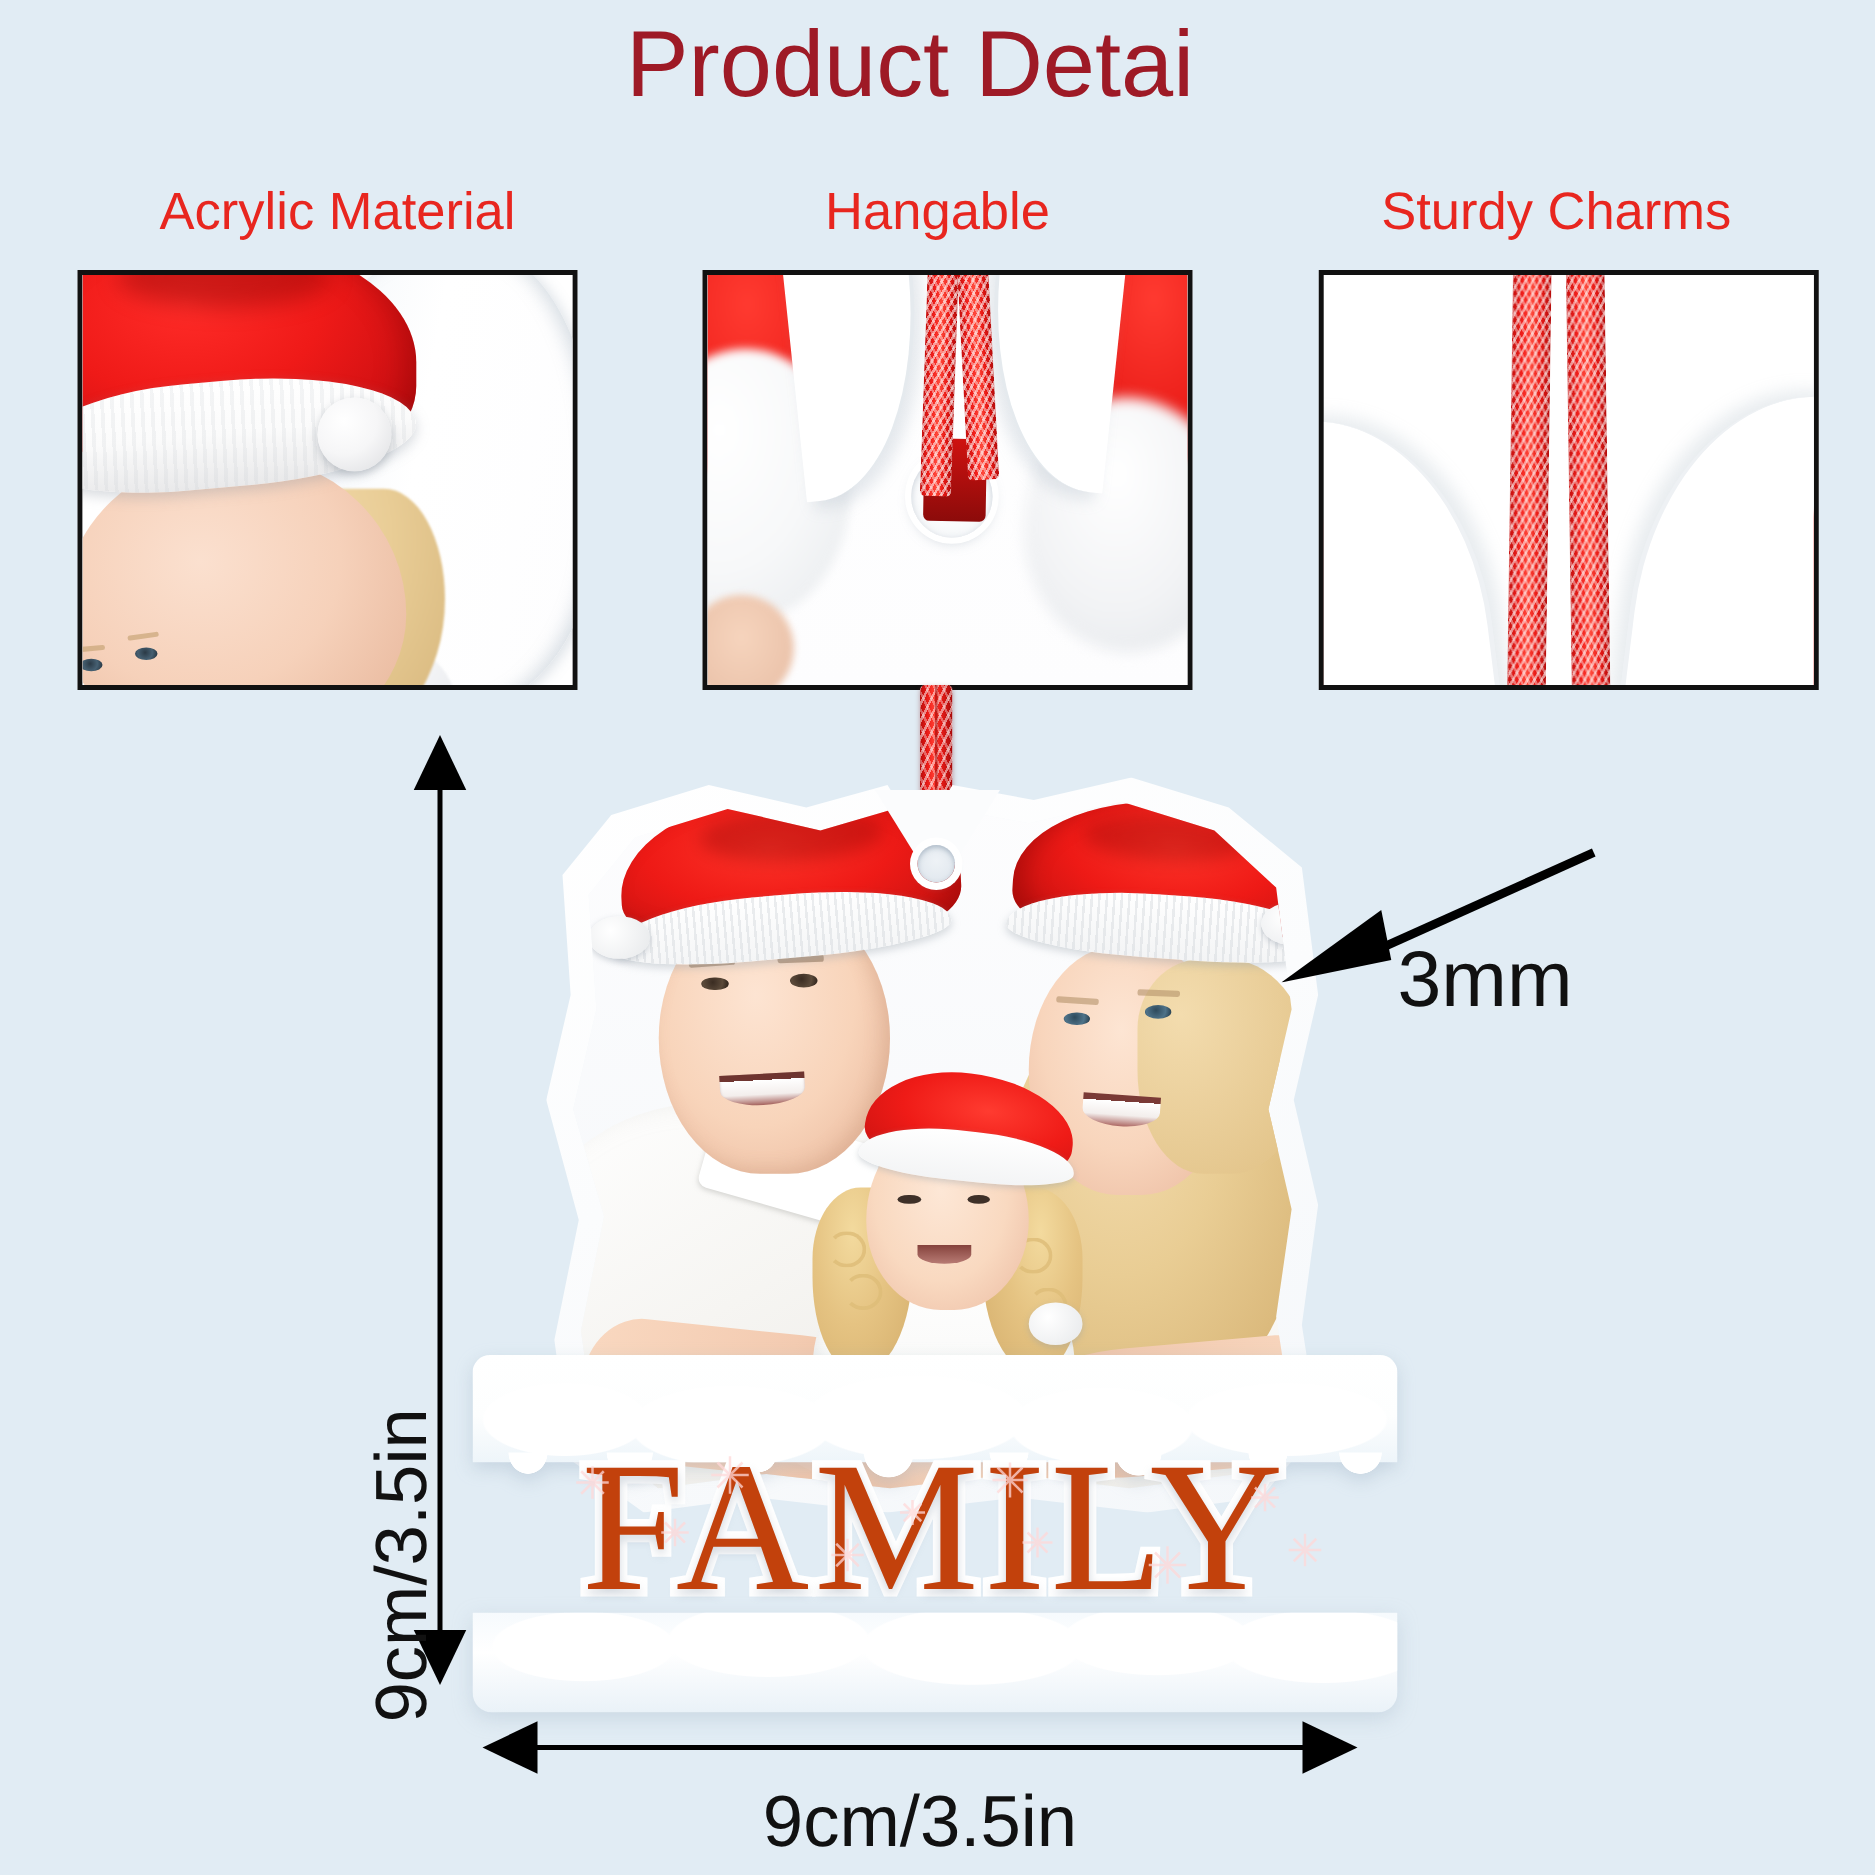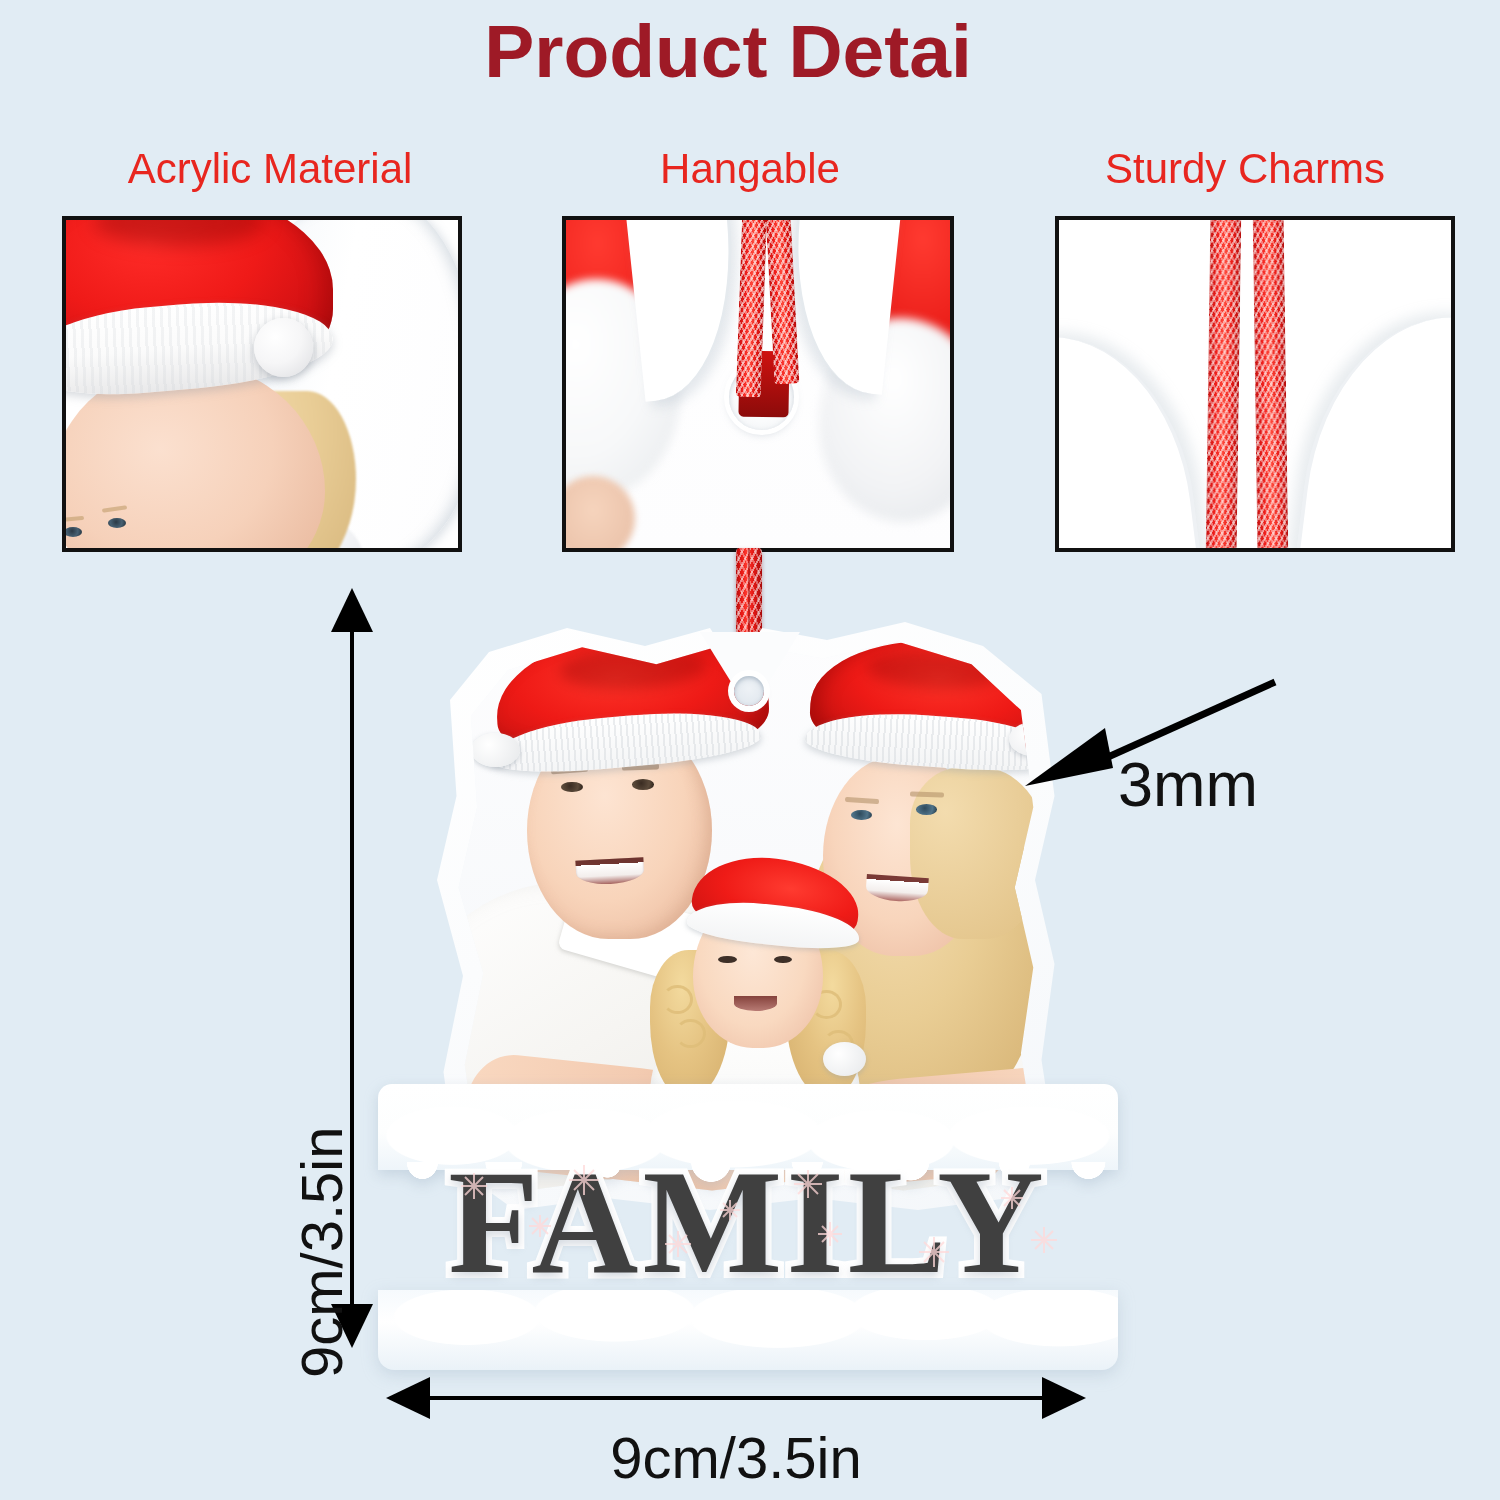--- a/index.html
+++ b/index.html
@@ -9,21 +9,21 @@
     font-family:"Liberation Sans", sans-serif;
     overflow:hidden;
     position:relative;
   }
   #stage{position:relative;width:1500px;height:1500px;overflow:hidden;}
 
   
   .page-title{
     position:absolute;left:0;top:14px;width:1456px;
     text-align:center;
-    font-size:75px;font-weight:bold;
+    font-size:75px;font-weight:normal;
     color:#9e1a26;
     letter-spacing:0px;
     line-height:1;
   }
 
   
   .feat-title{
     position:absolute;
     font-size:42px;font-weight:normal;
     color:#e8261f;
@@ -495,25 +495,25 @@
       radial-gradient(ellipse 108px 40px at 92% 34%, #ffffff 0 72%, rgba(255,255,255,0) 74%),
       linear-gradient(#f6fafd 0%,#ffffff 40%,#eaf2f8 100%);
     filter:drop-shadow(0 5px 8px rgba(150,170,190,.3));
     border-radius:0 0 16px 16px;
   }
 
   .family-word{
     position:absolute;left:0;top:600px;width:740px;
     text-align:center;
     font-family:"Liberation Serif", serif;
-    font-weight:bold;
+    font-weight:normal;
     font-size:148px;
     letter-spacing:4px;
     line-height:1;
-    color:#404040;
+    color:#c2410c;
     -webkit-text-stroke:12px #ffffff;
     paint-order:stroke fill;
     text-shadow:0 4px 8px rgba(150,165,180,.45);
     z-index:3;
   }
   .family-snowflakes{
     position:absolute;left:0;top:600px;width:740px;height:160px;z-index:4;
     pointer-events:none;
   }
 

